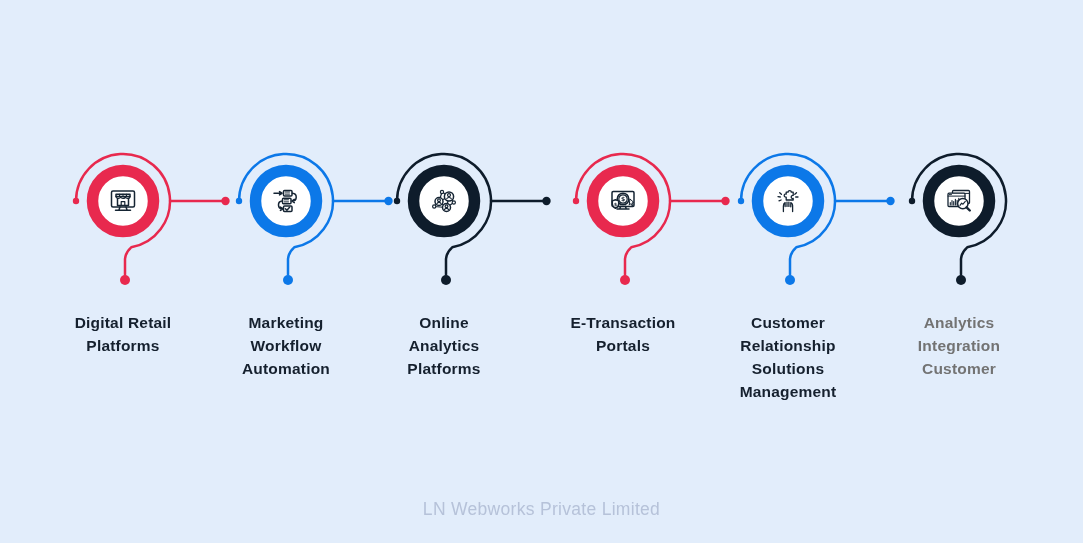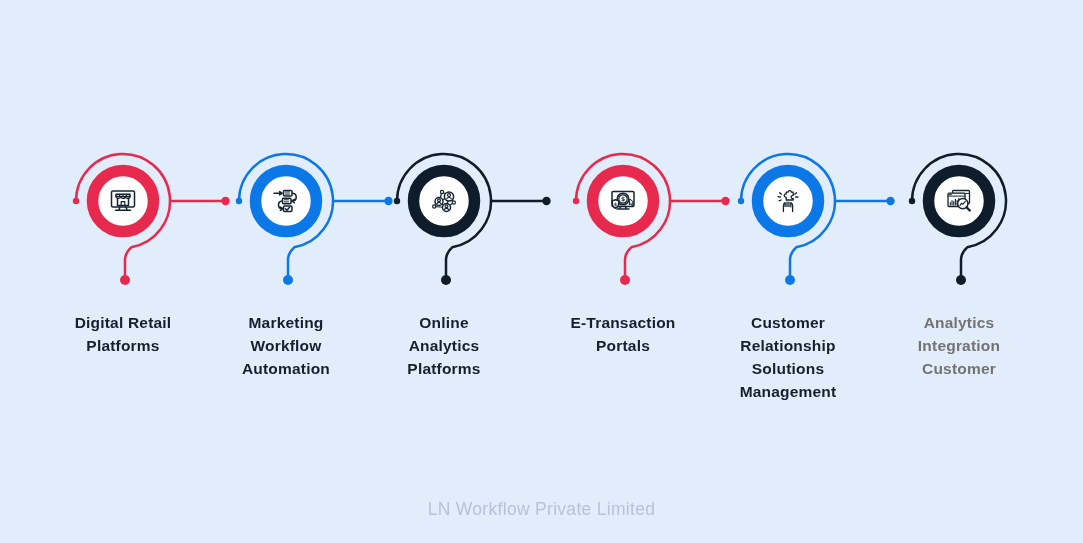--- a/index.html
+++ b/index.html
@@ -206,14 +206,14 @@
         <path stroke-width="2.4" d="M 7.6 6.3 L 10.8 9.5"></path>
       </g>
     </svg>
     <div class="label" style="color: #737373;">
           <div>Analytics</div>
           <div>Integration</div>
           <div>Customer</div>
         </div>
   </div>
 </div>
-  <div class="footer" style="color: rgb(182, 194, 217);">LN Workflow Private Limited</div>
+  <div class="footer" style="color: rgb(182, 194, 217);">LN Webworks Private Limited</div>
 </div>
 
 </body></html>

